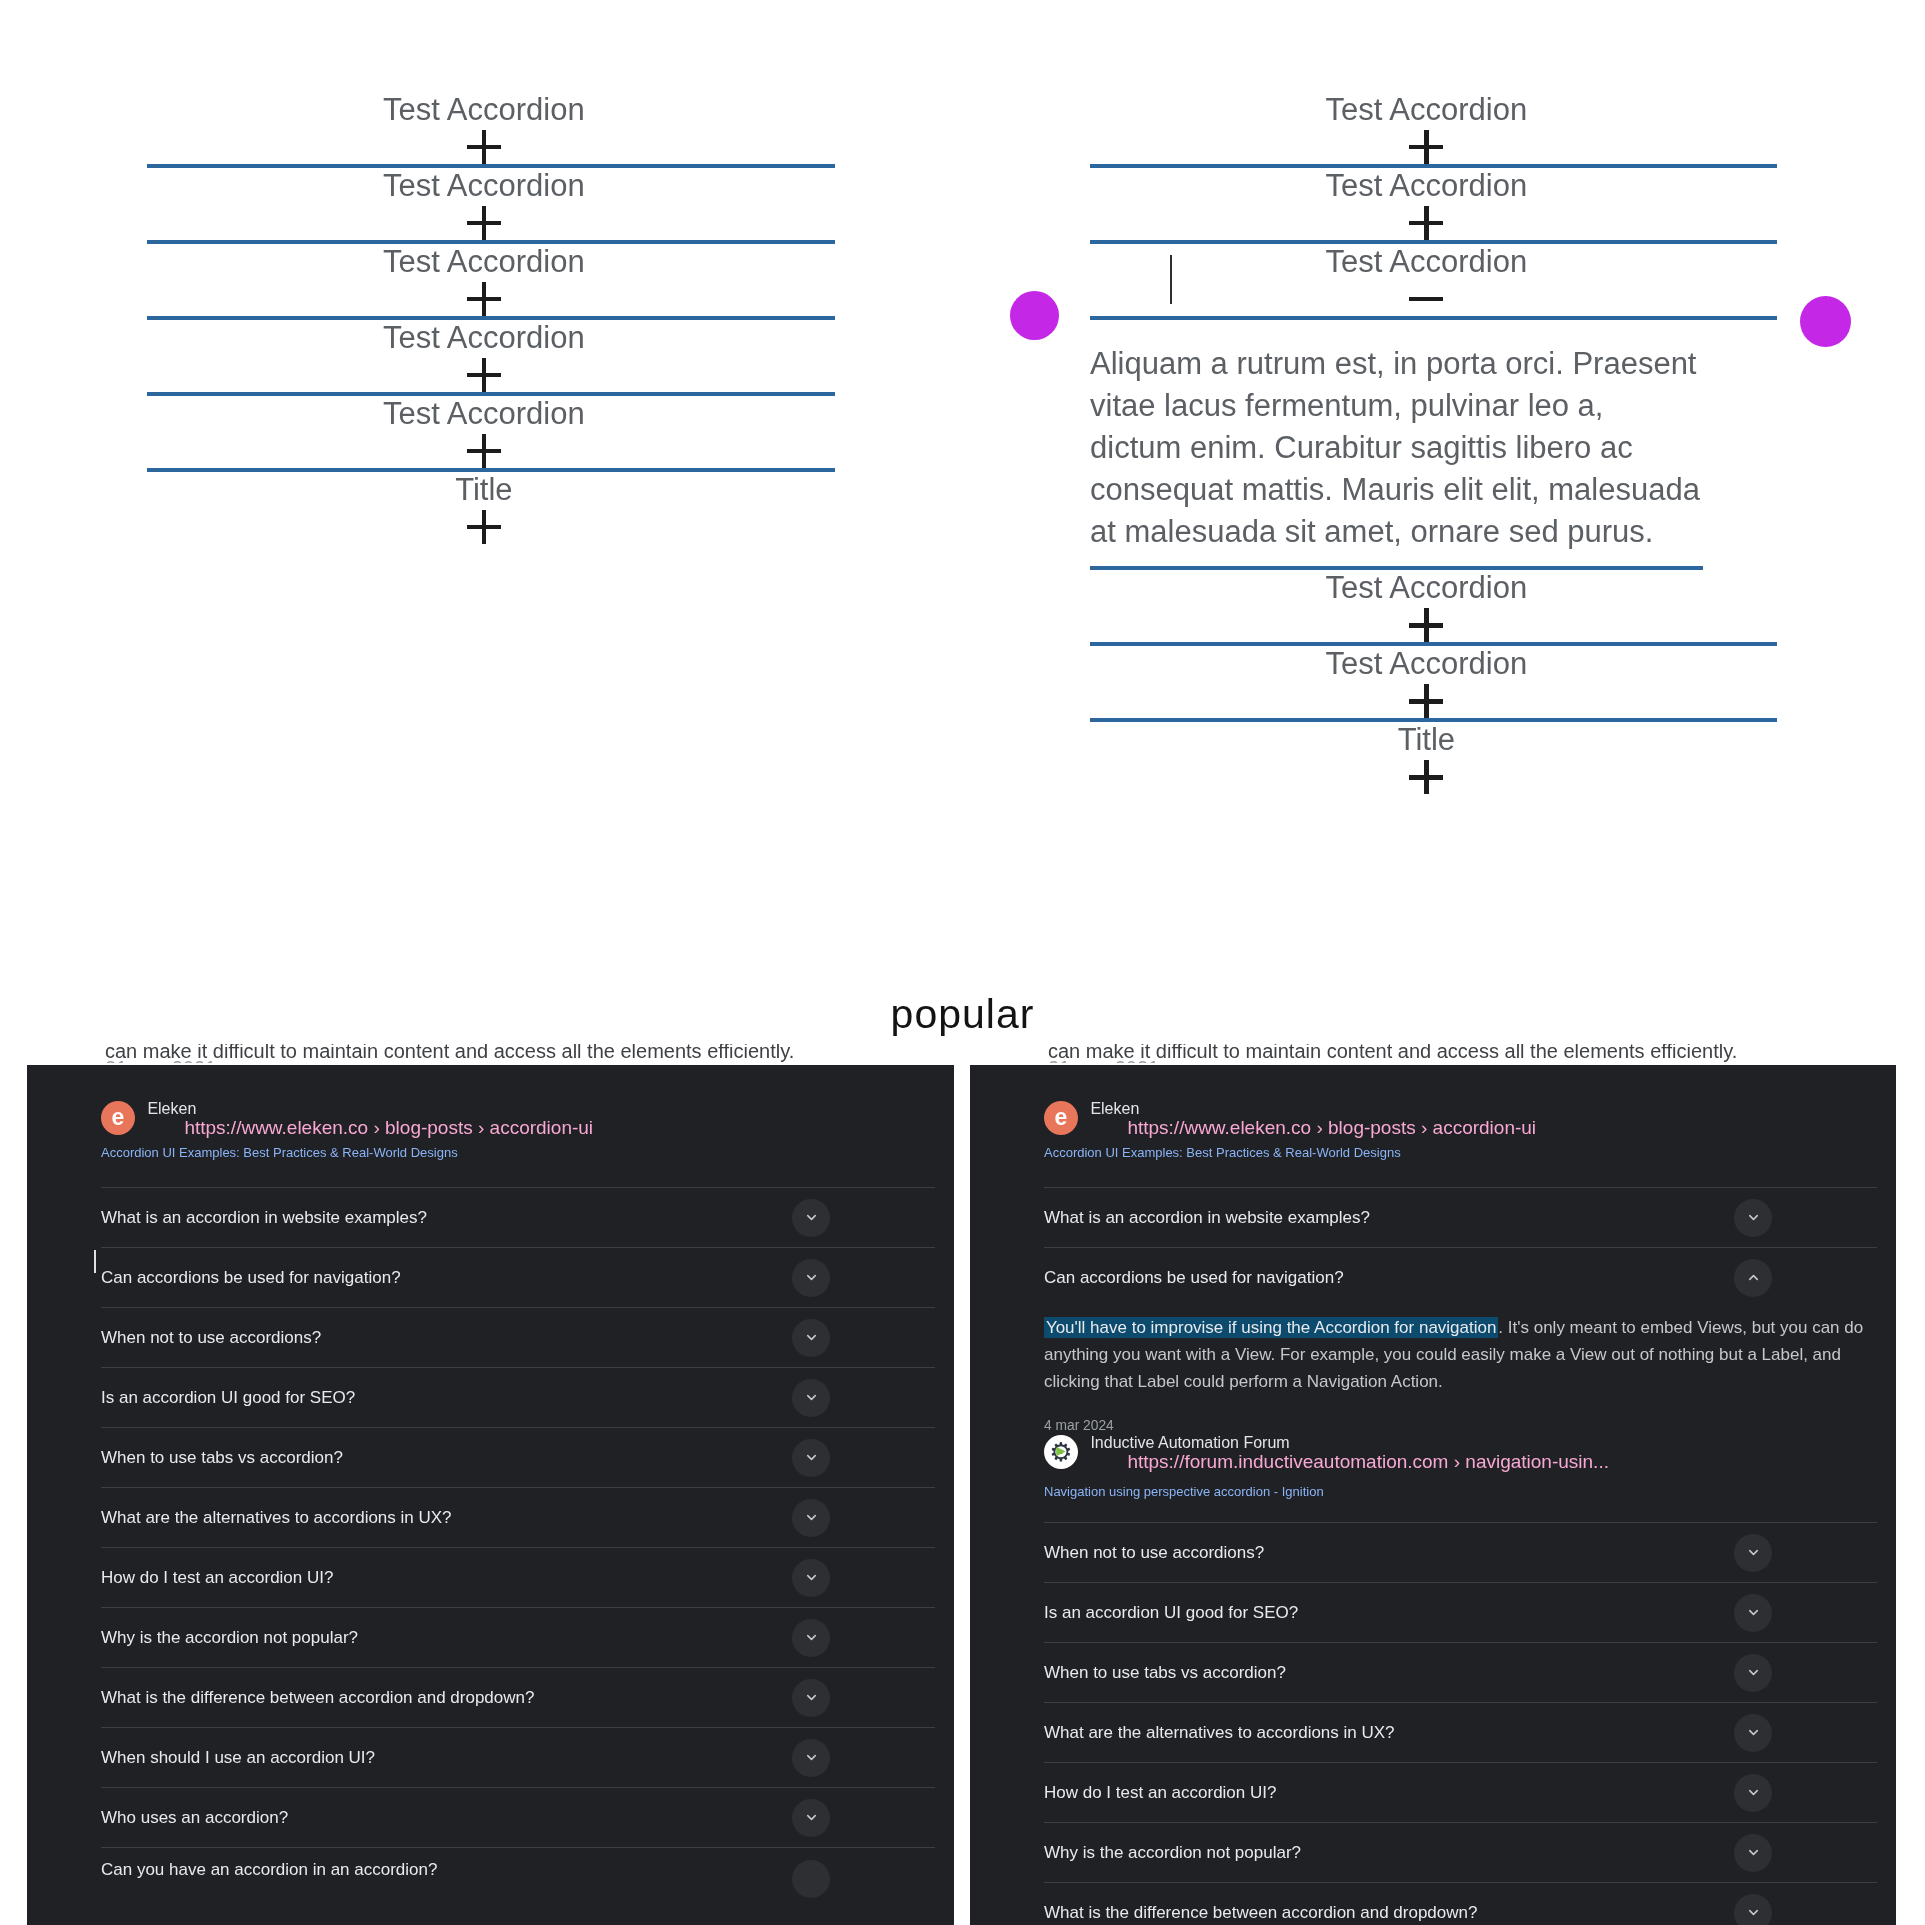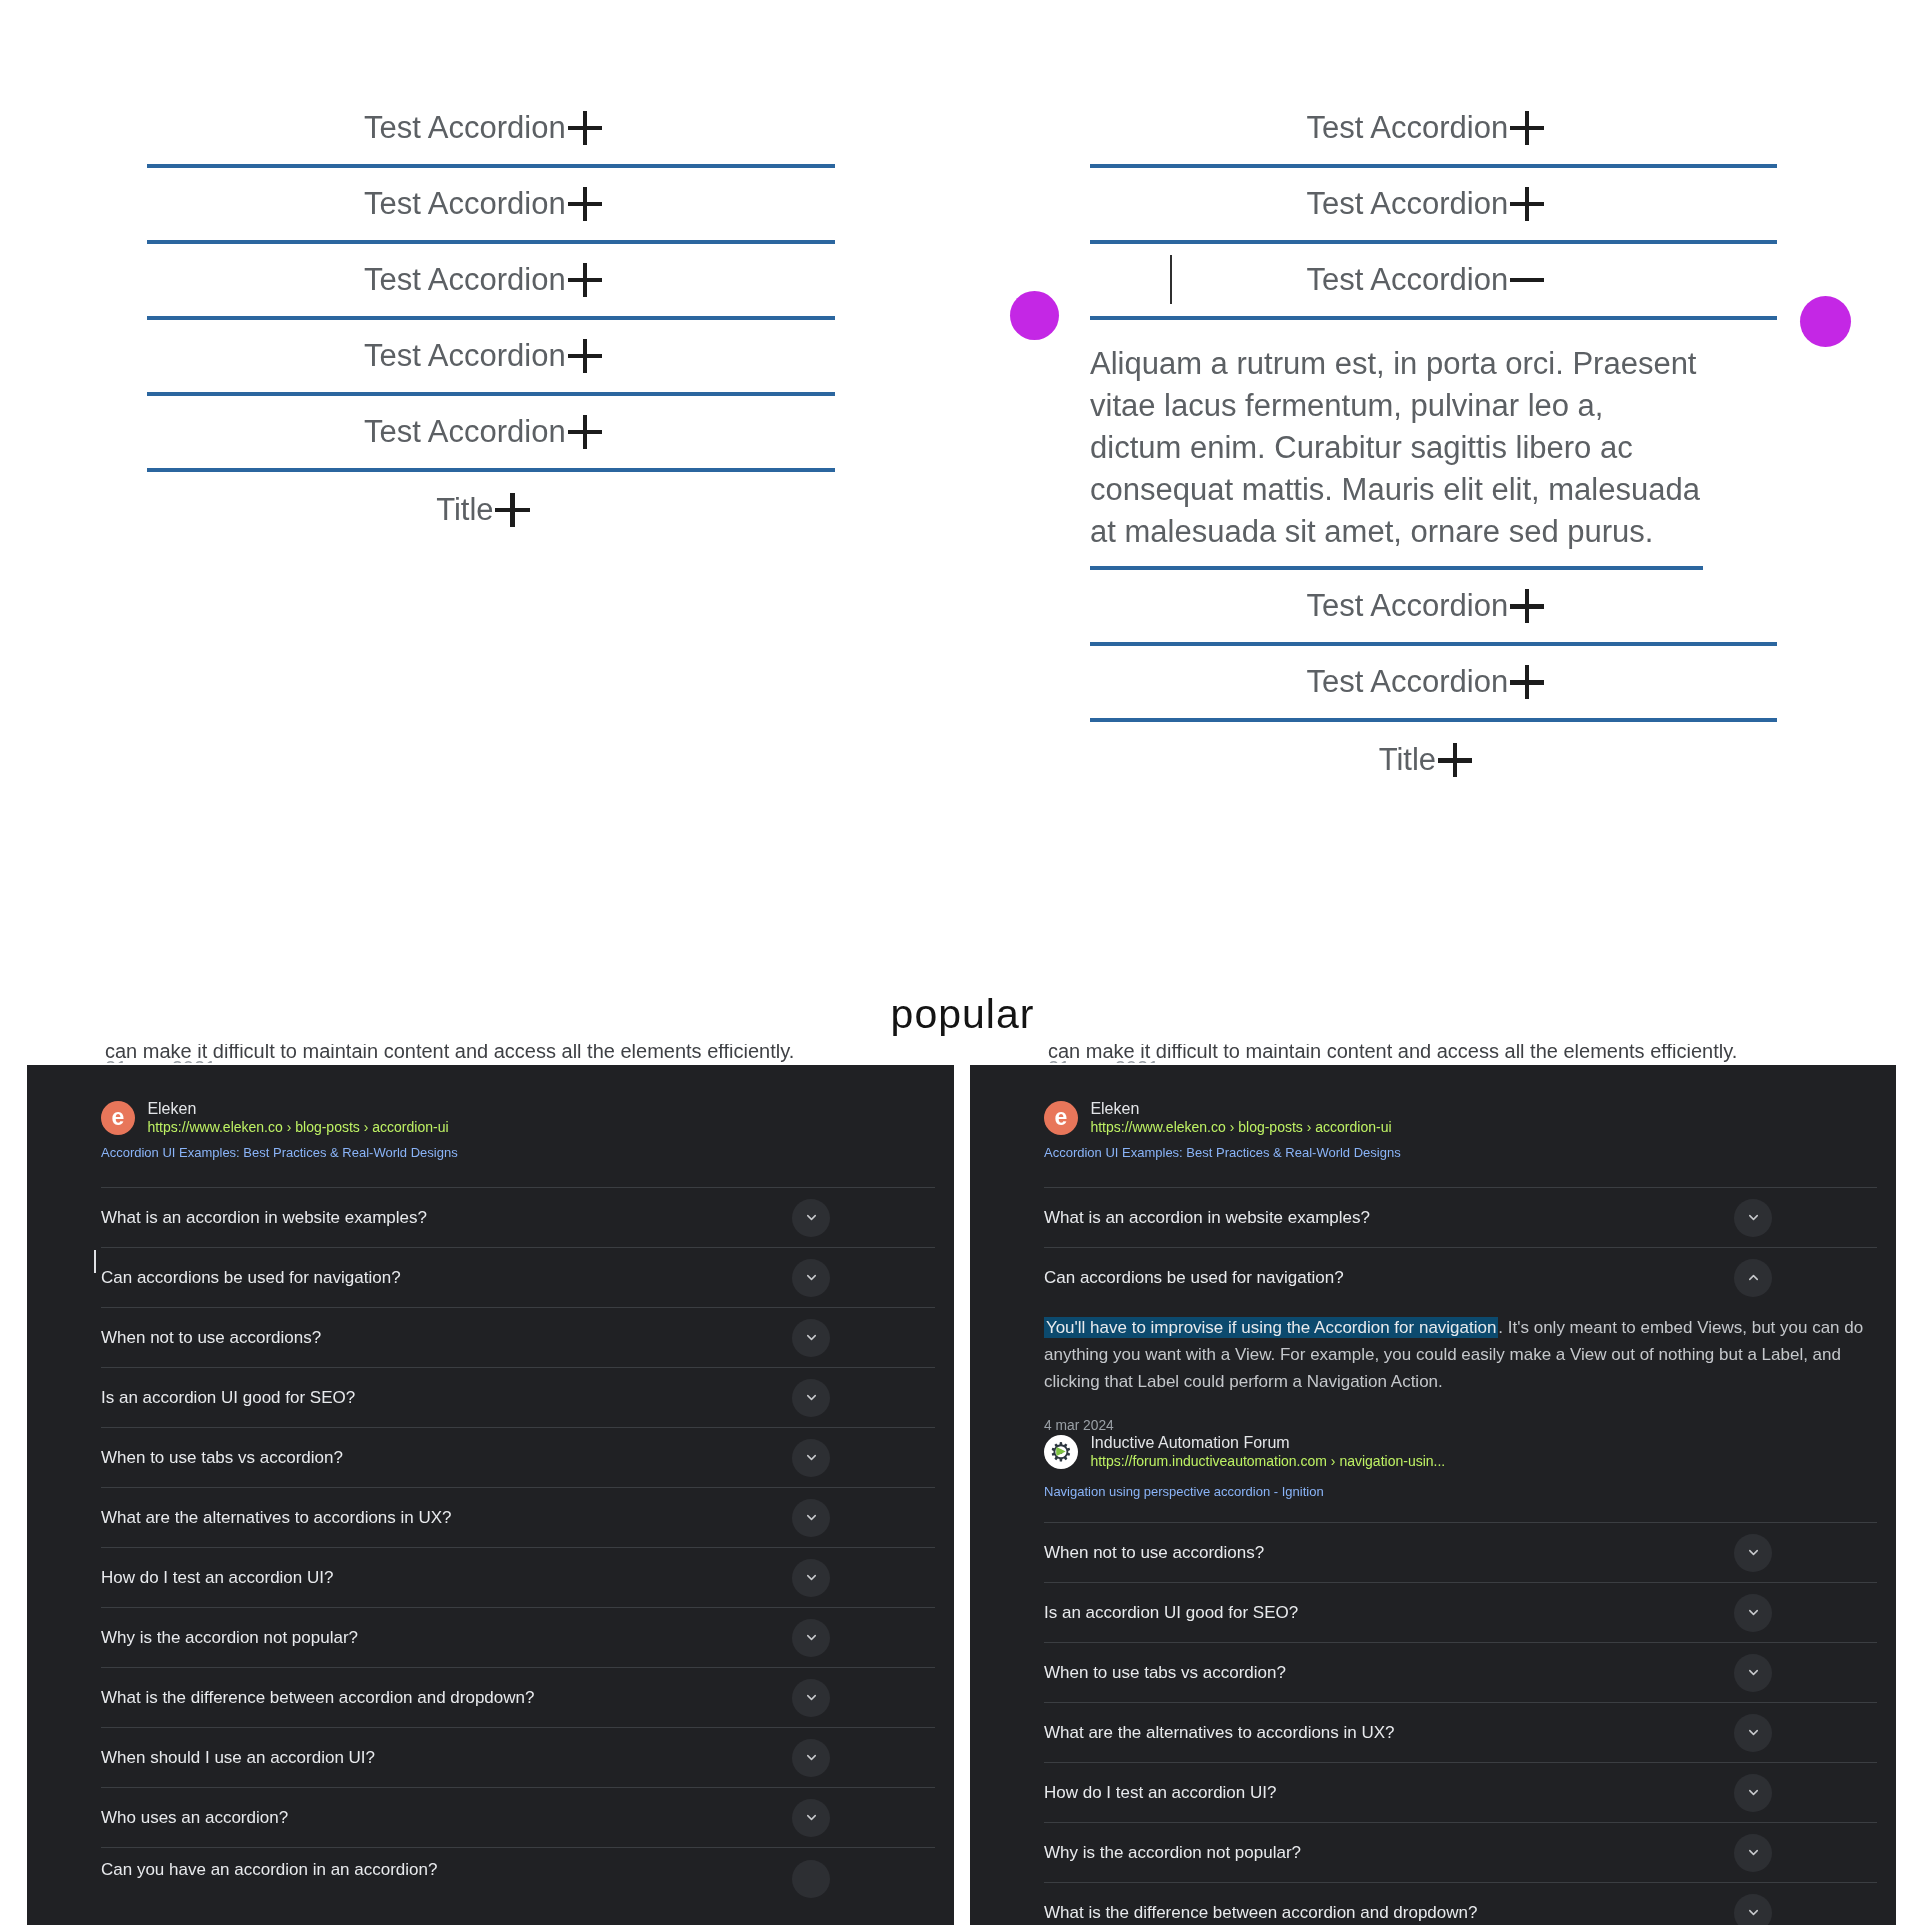--- a/index.html
+++ b/index.html
@@ -3,22 +3,22 @@
 <meta charset="utf-8">
 <style>
   html,body{margin:0;padding:0;background:#fff;}
   .page{position:relative;width:1925px;height:1925px;background:#fff;overflow:hidden;
         font-family:"Liberation Sans", sans-serif;}
 
   
   .acc-col{position:absolute;top:92px;}
   .acc-col.left{left:147px;width:688px;}
   .acc-col.right{left:1090px;width:687px;}
-  .acc-row{height:76px;display:flex;align-items:center;justify-content:center;
-           padding-right:14.3px;border-bottom:4.8px solid #2b669f;position:relative;box-sizing:border-box;}
+  .acc-row{height:76px;display:flex;align-items:center;justify-content:flex-start;
+           padding-right:14.3px;border-bottom:4.8px solid #2b669f;position:relative;box-sizing:border-box;flex-direction:column;}
   .acc-row.no-line{border-bottom:none;}
   .acc-label{font-size:31px;color:#5c6064;}
   .ic{width:38px;height:38px;position:relative;flex:0 0 auto;}
   .ic::before{content:"";position:absolute;left:1.9px;right:1.9px;top:50%;height:4.3px;margin-top:-2.1px;background:#1c1c1c;}
   .ic.plus::after{content:"";position:absolute;top:1.9px;bottom:1.9px;left:50%;width:4.3px;margin-left:-2.1px;background:#1c1c1c;}
   .acc-body{font-size:31px;line-height:42px;color:#5c6064;width:613px;
             padding:23px 0 13.3px 0;border-bottom:4.8px solid #2b669f;}
   .caret-demo{position:absolute;left:80px;top:11.4px;width:1.9px;height:49px;background:#2f2f2f;}
   .dot{position:absolute;border-radius:50%;background:#c427e5;}
   .dot.l{left:1010px;top:291px;width:49px;height:49px;}
@@ -40,21 +40,21 @@
 
   .src{position:absolute;left:74px;right:19px;display:flex;align-items:center;gap:12.4px;}
   .src.hdr{top:34px;}
   .favicon{width:34px;height:34px;border-radius:50%;flex:0 0 auto;display:flex;align-items:center;justify-content:center;}
   .favicon.eleken{background:#e8765a;color:#fff;font-size:23px;font-weight:700;}
   .favicon.ia{background:#fff;position:relative;}
   .favicon.ia .gear{font-size:26px;color:#2c3640;line-height:1;}
   .favicon.ia .gdot{position:absolute;left:50%;top:50%;width:9.5px;height:9.5px;margin:-4.8px 0 0 -4.8px;
                     background:#7ec242;border-radius:1.9px;clip-path:polygon(0 0,100% 50%,0 100%);}
   .src-name{font-size:16px;color:#e3e5e8;line-height:20px;}
-  .src-url{font-size:14px;color:#bef264;line-height:17px;}
+  .src-url{font-size:19px;color:#f9a8d4;line-height:17px;margin-left:37px;}
   .result-title{font-size:13px;color:#8ab4f8;text-decoration:none;display:block;}
   .rt1{position:absolute;left:74px;top:80px;right:19px;}
 
   .faq-list{position:absolute;left:0;right:0;}
   .faq-list.top128{top:122px;}
   .faq-row{height:60px;margin:0 19px 0 74px;border-top:1px solid #3b3e42;
            display:flex;align-items:center;position:relative;box-sizing:border-box;}
   .faq-q{font-size:17px;color:#e8eaed;}
   .chev-btn{position:absolute;right:105px;top:50%;margin-top:-19px;width:38px;height:38px;border-radius:50%;
             background:#2d2f33;display:flex;align-items:center;justify-content:center;}

